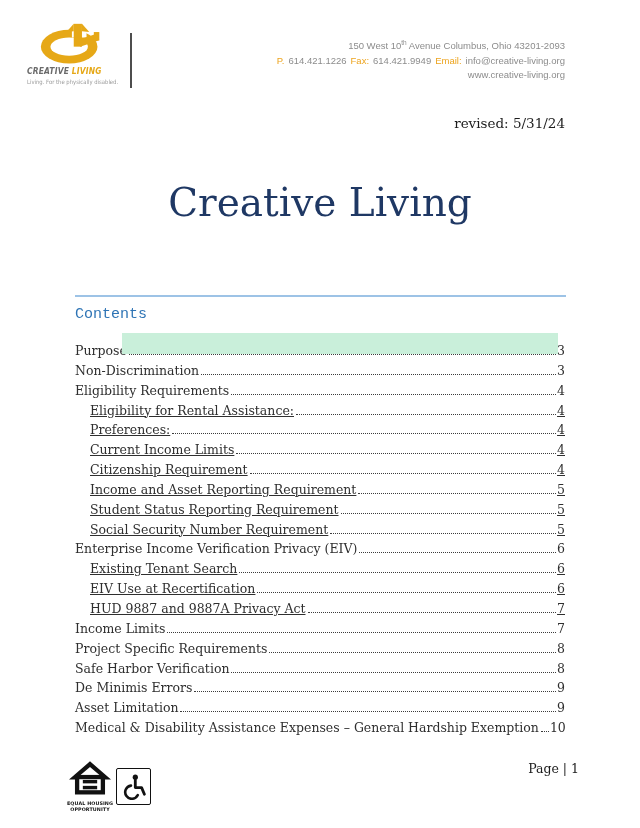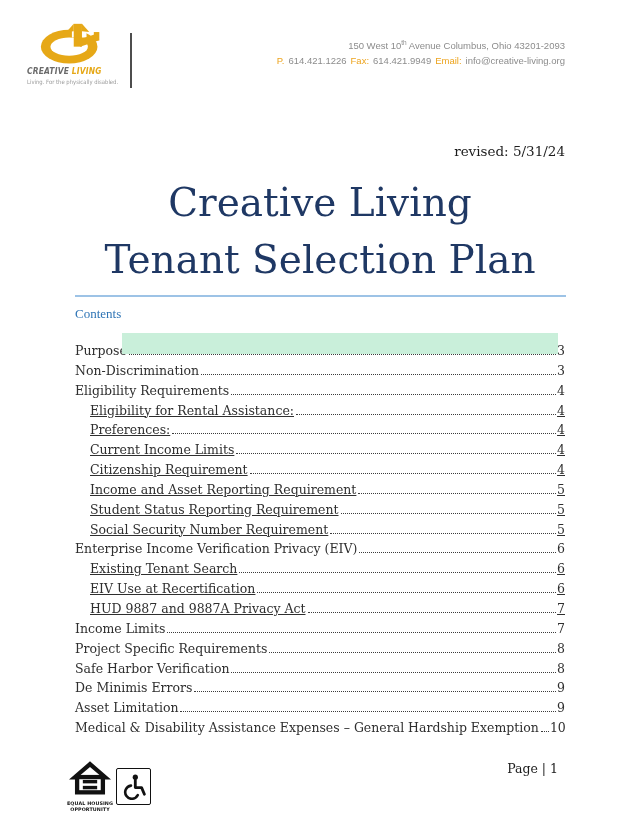--- a/index.html
+++ b/index.html
@@ -16,44 +16,44 @@
   .logo-name .living{color:var(--gold);}
   .logo-tagline{font-family:"DejaVu Sans",sans-serif;font-size:6px;color:#9a9a9a;
     white-space:nowrap;transform:scaleX(.88);transform-origin:left;margin-top:2px;}
   .header-separator{position:absolute;left:130px;top:33px;width:2px;height:55px;background:#4d4d4d;}
   .contact{position:absolute;right:75px;top:36px;text-align:right;
     font-family:Liberation Sans, sans-serif;font-size:9.5px;color:var(--header-gray);
     line-height:14.5px;white-space:nowrap;}
   .contact sup{font-size:6.5px;}
   .contact .lab{color:var(--orange-label);}
   .contact .sp{margin-left:4px;}
-  .revised{position:absolute;right:75px;top:115px;font-size:13.5px;color:var(--ink);margin-top:28px;}
+  .revised{position:absolute;right:75px;top:115px;font-size:13.5px;color:var(--ink);}
   
   .doc-title{position:absolute;left:55px;right:55px;top:174px;text-align:center;
     font-size:39px;line-height:57px;color:var(--navy);font-weight:400;}
   .title-rule{position:absolute;left:75px;right:74px;top:295px;border-top:2px solid var(--rule-blue);}
   
   .contents-heading{position:absolute;left:75px;top:306px;
-    font-family:Liberation Serif, serif;font-size:13px;color:var(--contents-blue);}
+    font-family:Liberation Mono, monospace;font-size:15px;color:var(--contents-blue);}
   .selection-highlight{position:absolute;left:122px;top:333px;width:436px;height:21px;
     background:var(--highlight-green);z-index:5;pointer-events:none;}
   .toc{position:absolute;left:75px;right:75px;top:343px;font-size:12.5px;color:var(--toc-text);}
   .toc-row{display:flex;align-items:baseline;height:19.85px;}
   .toc-row.sub{padding-left:15px;text-decoration:underline;}
   .toc-label{white-space:nowrap;}
   .toc-dots{flex:1;border-bottom:1.7px dotted #3c3c3c;margin:0 1px 3px 2px;min-width:8px;}
   .toc-page{white-space:nowrap;}
   
   .eho{position:absolute;left:66px;top:761px;width:48px;text-align:center;}
   .eho-text{font-family:"DejaVu Sans",sans-serif;font-weight:700;font-size:4.8px;
     line-height:5.6px;color:#111;letter-spacing:.1px;margin-top:1px;}
   .wheelchair-box{position:absolute;left:116px;top:768px;width:33px;height:35px;
     border:1.5px solid #111;border-radius:2px;display:flex;align-items:center;justify-content:center;
     background:#fff;}
-  .page-num{position:absolute;right:82px;top:761px;font-size:12.5px;color:var(--ink);}
+  .page-num{position:absolute;right:61px;top:761px;font-size:12.5px;color:var(--ink);}
 </style>
 </head>
 <body>
 
 <div class="logo-block">
   <svg class="logo-mark" width="66" height="42" viewBox="0 0 70 46">
     <ellipse cx="33" cy="27" rx="31" ry="18.5" fill="#E6A817"></ellipse>
     <ellipse cx="33" cy="27" rx="20.5" ry="10" fill="#ffffff"></ellipse>
     <rect x="36" y="6" width="16" height="11" fill="#ffffff"></rect>
     <g fill="#E6A817">
@@ -66,27 +66,27 @@
   </svg>
   <div class="logo-name"><span>CREATIVE</span>&nbsp;<span class="living">LIVING</span></div>
   <div class="logo-tagline">Living. For the physically disabled.</div>
 </div>
 
 <div class="header-separator"></div>
 
 <div class="contact">
   <div><span>150 West 10</span><sup>th</sup><span> Avenue Columbus, Ohio 43201-2093</span></div>
   <div><span class="lab">P.</span><span class="sp">614.421.1226</span><span class="lab sp">Fax:</span><span class="sp">614.421.9949</span><span class="lab sp">Email:</span><span class="sp">info@creative-living.org</span></div>
+  <div>www.creative-living.org</div>
 </div>
 
 <div class="revised">revised: 5/31/24</div>
 
 <div class="doc-title">
   <div>Creative Living</div>
-  <div>Tenant Selection Plan</div>
 </div>
 <div class="title-rule"></div>
 
 <div class="contents-heading">Contents</div>
 
 <div class="selection-highlight"></div>
 
 <div class="toc" id="toc">
     <div class="toc-row">
       <span class="toc-label">Purpose</span>

